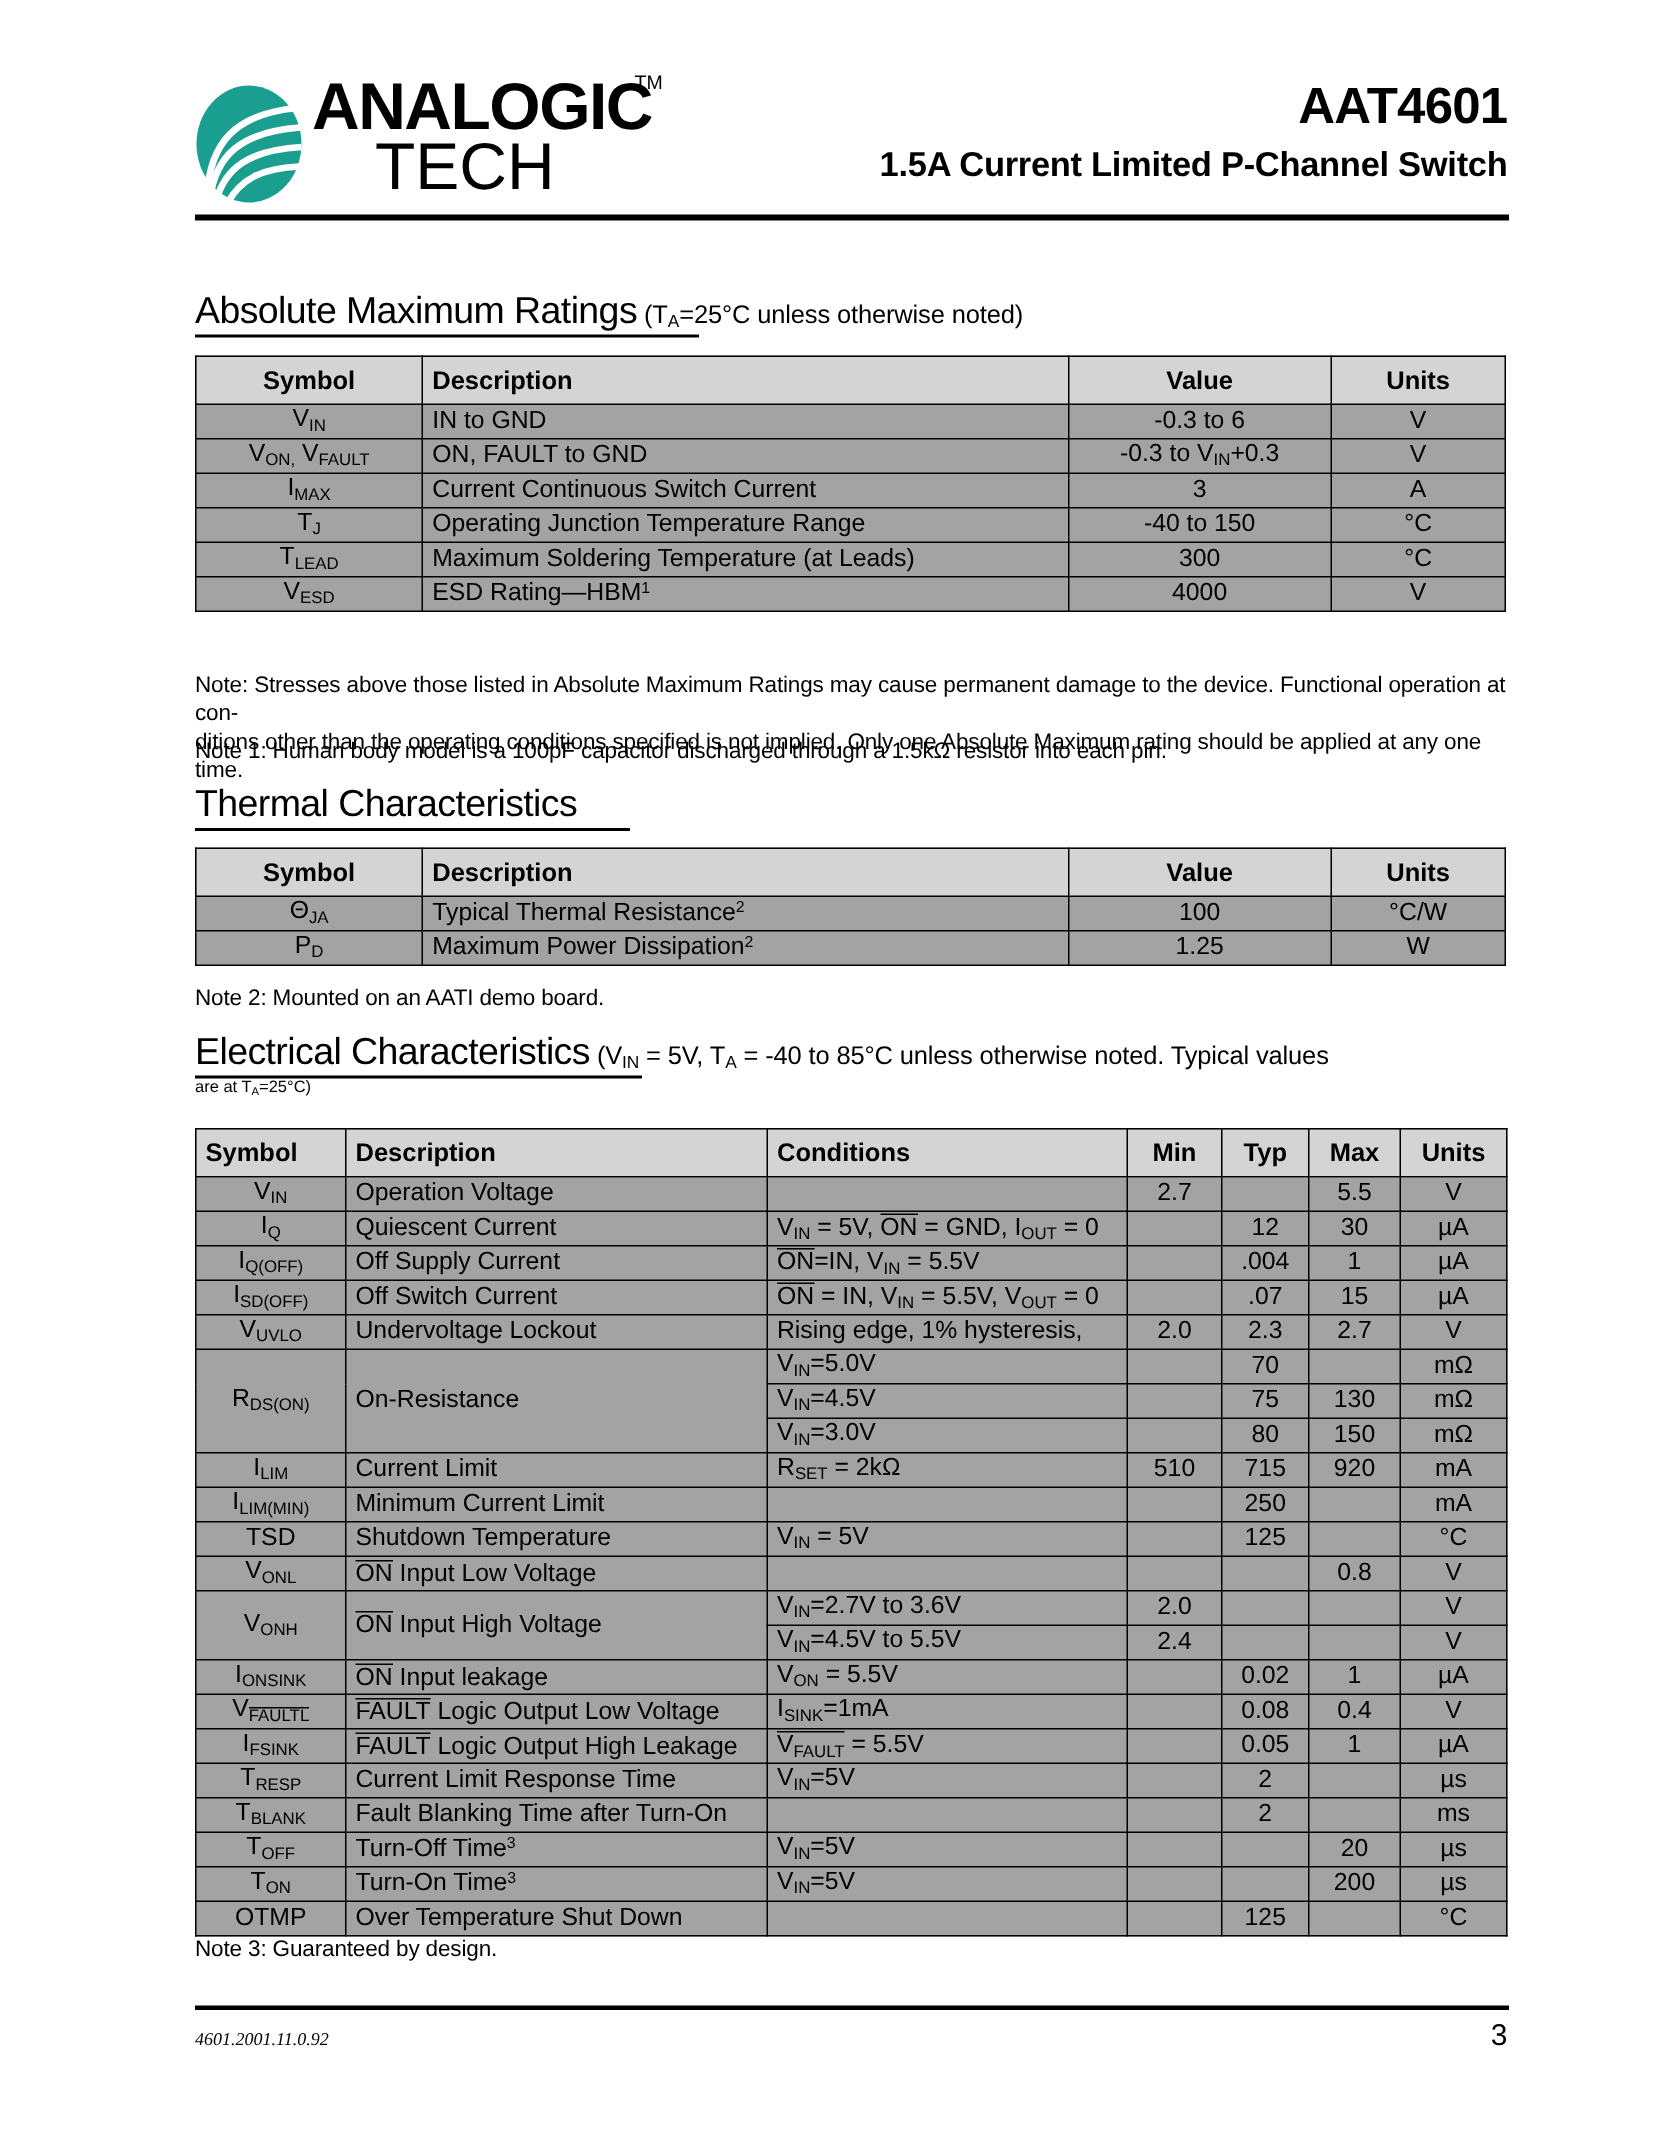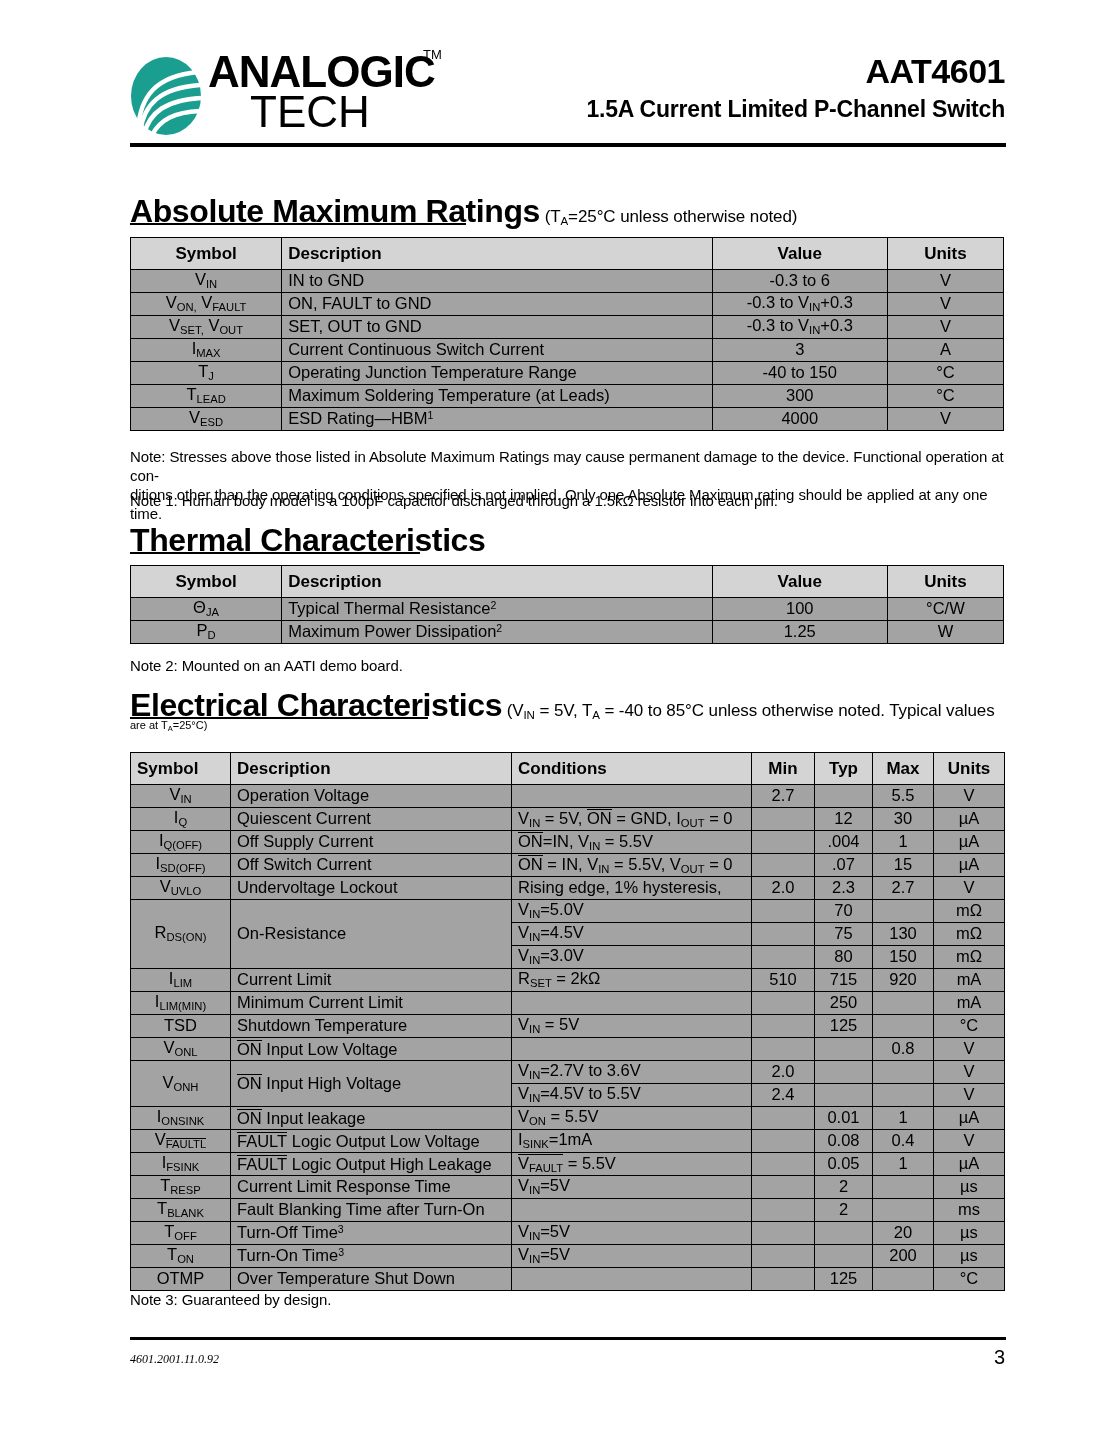--- a/index.html
+++ b/index.html
@@ -103,22 +103,22 @@
     height: 4px;
     background: #000000;
   }
 
   
   .section-head {
     position: absolute;
     white-space: nowrap;
   }
   .section-head .h-title {
-    font-size: 32px;
-    font-weight: bold;
+    font-size: 25px;
+    font-weight: normal;
     letter-spacing: -0.4px;
   }
   .section-head .h-sub {
     font-size: 17px;
     font-weight: normal;
     letter-spacing: -0.1px;
   }
   .head-underline {
     position: absolute;
     height: 2px;
@@ -242,26 +242,20 @@
     <tbody>
         <tr>
           <td class="c">V<sub>IN</sub></td>
           <td class="l">IN to GND</td>
           <td class="c">-0.3 to 6</td>
           <td class="c">V</td>
         </tr>
         <tr>
           <td class="c">V<sub>ON,</sub> V<sub>FAULT</sub></td>
           <td class="l">ON, FAULT to GND</td>
-          <td class="c">-0.3 to V<sub>IN</sub>+0.3</td>
-          <td class="c">V</td>
-        </tr>
-        <tr>
-          <td class="c">V<sub>SET,</sub> V<sub>OUT</sub></td>
-          <td class="l">SET, OUT to GND</td>
           <td class="c">-0.3 to V<sub>IN</sub>+0.3</td>
           <td class="c">V</td>
         </tr>
         <tr>
           <td class="c">I<sub>MAX</sub></td>
           <td class="l">Current Continuous Switch Current</td>
           <td class="c">3</td>
           <td class="c">A</td>
         </tr>
         <tr>
@@ -480,21 +474,21 @@
           <td class="c">2.4</td>
           <td class="c"></td>
           <td class="c"></td>
           <td class="c">V</td>
         </tr>
         <tr>
           <td class="c">I<sub>ONSINK</sub></td>
           <td class="l"><span class="ovl">ON</span> Input leakage</td>
           <td class="l">V<sub>ON</sub> = 5.5V</td>
           <td class="c"></td>
-          <td class="c">0.01</td>
+          <td class="c">0.02</td>
           <td class="c">1</td>
           <td class="c">µA</td>
         </tr>
         <tr>
           <td class="c">V<sub><span class="ovl">FAULTL</span></sub></td>
           <td class="l"><span class="ovl">FAULT</span> Logic Output Low Voltage</td>
           <td class="l">I<sub>SINK</sub>=1mA</td>
           <td class="c"></td>
           <td class="c">0.08</td>
           <td class="c">0.4</td>

